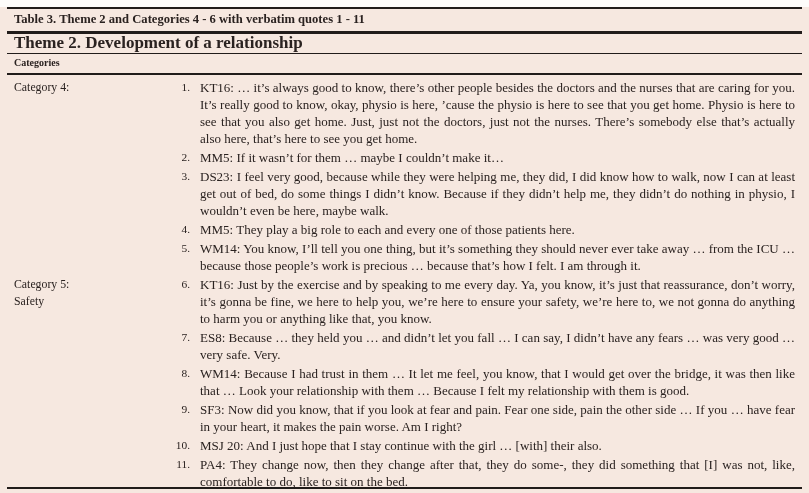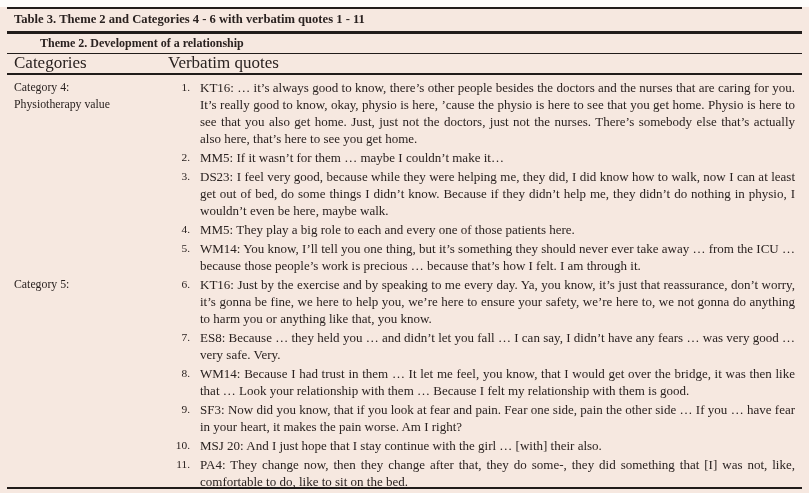--- a/index.html
+++ b/index.html
@@ -23,27 +23,26 @@
   .rule-title{height:3px;}
   .rule-theme{height:1px;}
   .rule-header{height:2px;}
   .rule-bottom{height:2px;}
   .title-row{
     font-weight:bold;font-size:12.6px;line-height:15px;
     padding:3px 14px 4px;
     border-radius:8px;
   }
   .theme-row{
-    font-weight:bold;font-size:12px;line-height:14px;
+    font-weight:bold;font-size:17px;line-height:14px;
     padding:2px 14px 3px;
-    margin-left:26px;
   }
   .header-row{
     display:grid;grid-template-columns:154px 1fr;
-    font-weight:normal;font-size:17px;line-height:14px;
+    font-weight:bold;font-size:10px;line-height:14px;
     padding:2px 14px 3px;
   }
   .table-body{
     flex:1 1 auto;overflow:hidden;
     padding:4px 14px 0;
     display:flex;flex-direction:column;border-radius:31px;
   }
   .cat-row{display:grid;grid-template-columns:154px 1fr;}
   .cat-cell{font-size:11.8px;line-height:17px;}
   .cat-cell div{white-space:nowrap;}
@@ -65,30 +64,28 @@
   <div class="rule rule-top"></div>
 
   <div class="title-row">Table 3. Theme 2 and Categories 4 - 6 with verbatim quotes 1 - 11</div>
   <div class="rule rule-title"></div>
 
   <div class="theme-row">Theme 2. Development of a relationship</div>
   <div class="rule rule-theme"></div>
 
   <div class="header-row">
     <div>Categories</div>
-    <div>Verbatim quotes</div>
   </div>
   <div class="rule rule-header"></div>
 
   <div class="table-body">
 
     <div class="cat-row">
       <div class="cat-cell">
         <div>Category 4:</div>
-        <div>Physiotherapy value</div>
       </div>
       <div class="quotes-cell">
         <div class="quote">
           <div class="qnum">1.</div>
           <div class="qtext">KT16: … it’s always good to know, there’s other people besides the doctors and the nurses that are caring for you. It’s really good to know, okay, physio is here, ’cause the physio is here to see that you get home. Physio is here to see that you also get home. Just, just not the doctors, just not the nurses. There’s somebody else that’s actually also here, that’s here to see you get home.</div>
         </div>
         <div class="quote">
           <div class="qnum">2.</div>
           <div class="qtext">MM5: If it wasn’t for them … maybe I couldn’t make it…</div>
         </div>
@@ -103,20 +100,21 @@
         <div class="quote">
           <div class="qnum">5.</div>
           <div class="qtext">WM14: You know, I’ll tell you one thing, but it’s something they should never ever take away … from the ICU … because those people’s work is precious … because that’s how I felt. I am through it.</div>
         </div>
       </div>
     </div>
 
     <div class="cat-row">
       <div class="cat-cell">
         <div>Category 5:</div>
+        <div>Safety</div>
       </div>
       <div class="quotes-cell">
         <div class="quote">
           <div class="qnum">6.</div>
           <div class="qtext">KT16: Just by the exercise and by speaking to me every day. Ya, you know, it’s just that reassurance, don’t worry, it’s gonna be fine, we here to help you, we’re here to ensure your safety, we’re here to, we not gonna do anything to harm you or anything like that, you know.</div>
         </div>
         <div class="quote">
           <div class="qnum">7.</div>
           <div class="qtext">ES8: Because … they held you … and didn’t let you fall … I can say, I didn’t have any fears … was very good … very safe. Very.</div>
         </div>

